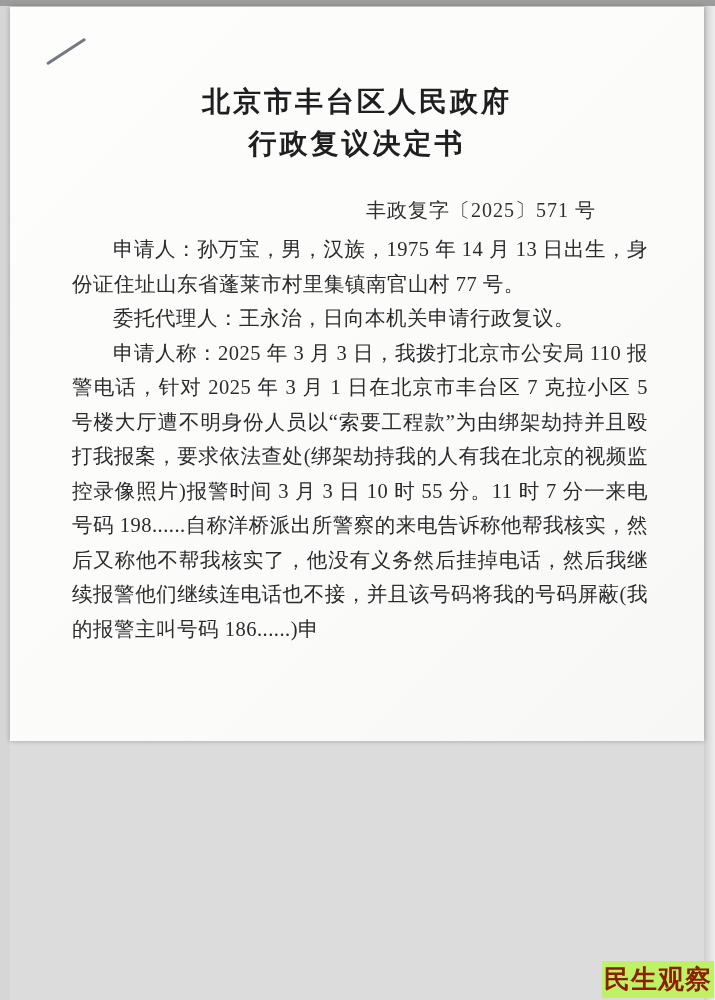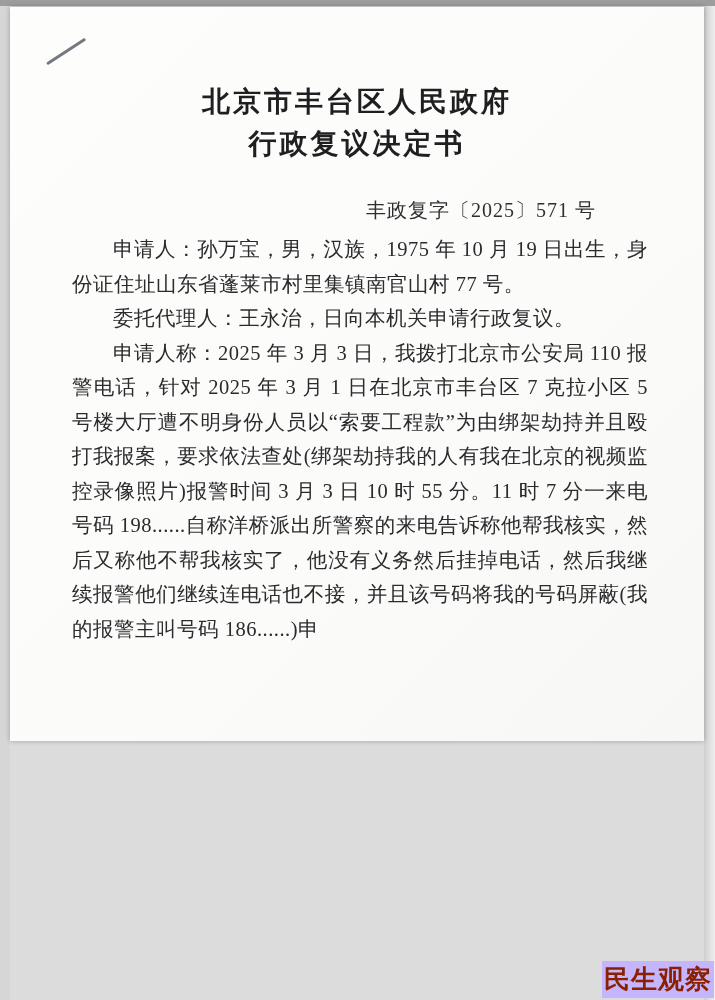--- a/index.html
+++ b/index.html
@@ -104,29 +104,29 @@
   <div class="pen-mark"></div>
 
   <div class="title-block">
     <div class="title-line">北京市丰台区人民政府</div>
     <div class="title-line">行政复议决定书</div>
   </div>
 
   <div class="doc-number">丰政复字〔2025〕571 号</div>
 
   <div class="content">
-    <p>申请人：孙万宝，男，汉族，1975 年 10 月 19 日出生，身份证住址山东省蓬莱市村里集镇南官山村 77 号。</p>
+    <p>申请人：孙万宝，男，汉族，1975 年 14 月 13 日出生，身份证住址山东省蓬莱市村里集镇南官山村 77 号。</p>
     <p>委托代理人：王永治，日向本机关申请行政复议。</p>
     <p>申请人称：2025 年 3 月 3 日，我拨打北京市公安局 110 报警电话，针对 2025 年 3 月 1 日在北京市丰台区 7 克拉小区 5 号楼大厅遭不明身份人员以“索要工程款”为由绑架劫持并且殴打我报案，要求依法查处(绑架劫持我的人有我在北京的视频监控录像照片)报警时间 3 月 3 日 10 时 55 分。11 时 7 分一来电号码 198......自称洋桥派出所警察的来电告诉称他帮我核实，然后又称他不帮我核实了，他没有义务然后挂掉电话，然后我继续报警他们继续连电话也不接，并且该号码将我的号码屏蔽(我的报警主叫号码 186......)申</p>
   </div>
 
   <div class="page-number">1</div>
 
   <div class="seal">
       <span class="seal-char" style="transform: rotate(-125deg) translateY(-61px); color: rgb(187, 58, 50); opacity: 0.72;">北</span>
       <span class="seal-char" style="transform: rotate(-97.2222deg) translateY(-61px); color: rgb(187, 58, 50); opacity: 0.72;">京</span>
       <span class="seal-char" style="transform: rotate(-69.4444deg) translateY(-61px); color: rgb(187, 58, 50); opacity: 0.72;">市</span>
       <span class="seal-char" style="transform: rotate(-41.6667deg) translateY(-61px); color: rgb(187, 58, 50); opacity: 0.72;">丰</span>
     </div>
 
 </div>
 
-<div class="watermark" style="background: #c4b5fd; color: rgb(139, 32, 0);">民生观察</div>
+<div class="watermark" style="background: #bef264; color: rgb(139, 32, 0);">民生观察</div>
 
 </body></html>

